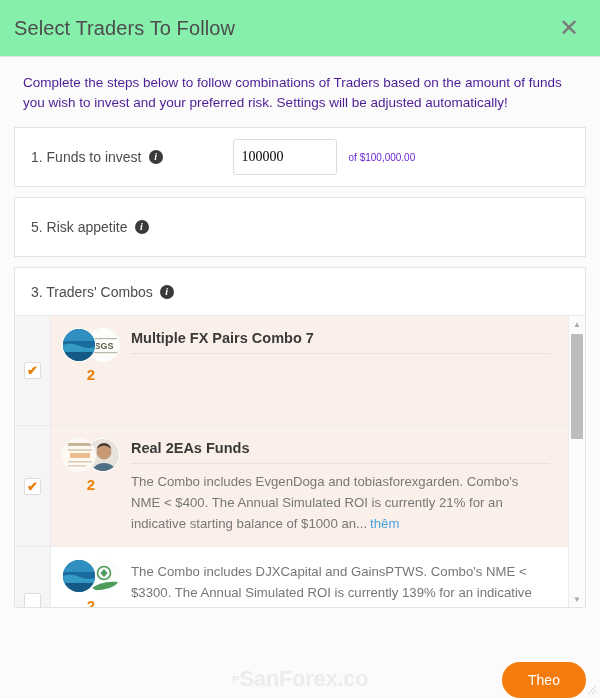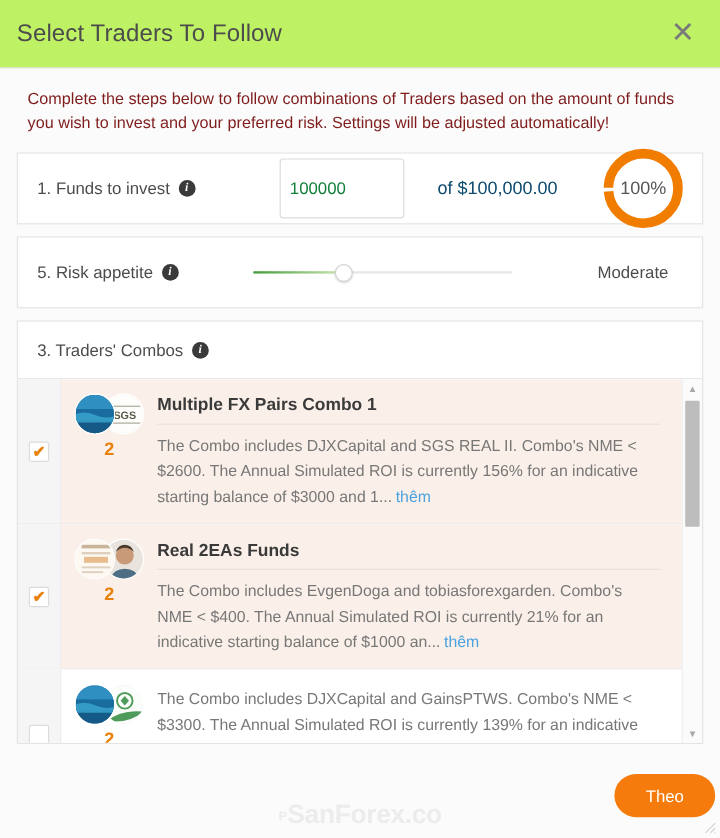--- a/index.html
+++ b/index.html
@@ -12,21 +12,21 @@
   .dialog {
     width: 600px; height: 698px;
     background: #fbfbfb;
     display: flex; flex-direction: column;
     position: relative;
   }
 
   
   .dlg-header {
     height: 57px;
-    background: #bef264;
+    background: #86efac;
     border-bottom: 1px solid #e2e2e2;
     display: flex; align-items: center;
     padding: 0 18px 0 14px;
     flex: 0 0 auto;
   }
   .dlg-title {
     font-size: 20px;
     color: #4c4c4c;
     font-weight: 400;
     letter-spacing: .1px;
@@ -44,21 +44,21 @@
   
   .dlg-body {
     flex: 1 1 auto;
     padding: 16px 14px 0 14px;
     background: #fbfbfb;
     display: flex; flex-direction: column;
     min-height: 0;
   }
   .intro {
     font-size: 13.5px;
-    color: #7f1d1d;
+    color: #4c1d95;
     line-height: 20px;
     padding: 0 9px 14px 9px;
     max-width: 560px;
   }
 
   
   .panel {
     background: #fff;
     border: 1px solid #e4e4e4;
     margin-bottom: 10px;
@@ -86,31 +86,31 @@
     cursor: pointer;
     flex: 0 0 auto;
   }
 
   
   .funds-input-wrap {
     margin-left: 70px;
     display: flex; align-items: center;
   }
   .funds-input {
-    width: 104px; height: 50px;
+    width: 104px; height: 36px;
     border: 1px solid #dcdcdc;
     border-radius: 3px;
     background: #fff;
-    font-size: 14px; color: #15803d;
+    font-size: 14px; color: #000000;
     padding: 0 8px;
-    font-family: Liberation Sans, sans-serif;
+    font-family: Liberation Serif, serif;
   }
   .funds-of {
-    margin-left: 28px;
-    font-size: 15px; color: #0c4a6e;
+    margin-left: 12px;
+    font-size: 10px; color: #6d28d9;
     white-space: nowrap;
   }
   .gauge {
     position: absolute;
     right: 12px; top: 50%;
     transform: translateY(-50%);
     width: 74px; height: 74px;
     display: flex; align-items: center; justify-content: center;
   }
   .gauge svg { position: absolute; inset: 0; }
@@ -155,21 +155,21 @@
     font-size: 14px; color: #4c4c4c;
     margin-left: auto;
     white-space: nowrap;
   }
 
   
   .combos-panel {
     flex: 1 1 auto;
     display: flex; flex-direction: column;
     min-height: 0;
-    margin-bottom: 8px;
+    margin-bottom: 20px;
   }
   .combos-head {
     height: 48px;
     display: flex; align-items: center;
     padding: 0 16px;
     border-bottom: 1px solid #e8e8e8;
     flex: 0 0 auto;
   }
   .combos-head .step-label { flex: 0 0 auto; }
   .individual-link {
@@ -286,22 +286,22 @@
     left: 2px; top: 2px;
     width: 12px; height: 105px;
     background: #bdbdbd;
     border-radius: 1px;
   }
 
   
   .dlg-footer {
     flex: 0 0 auto;
     height: 70px;
-    padding: 0 4px;
-    display: flex; align-items: center;
+    padding: 0 14px;
+    display: flex; align-items: flex-end;
     position: relative;
   }
   .submit-btn {
     margin-left: auto;
     background: #f57c0c;
     color: #fff;
     border: none;
     border-radius: 18px;
     height: 36px;
     min-width: 84px;
@@ -347,41 +347,28 @@
     <div class="panel">
       <div class="step-row">
         <div class="step-label">
           <span>1. Funds to invest</span>
           <span class="info-icon">i</span>
         </div>
         <div class="funds-input-wrap">
           <input class="funds-input" type="text" value="100000" style="">
           <span class="funds-of">of $100,000.00</span>
         </div>
-        <div class="gauge">
-          <svg viewBox="0 0 74 74">
-            <circle cx="37" cy="37" r="29" fill="none" stroke="#f07c00" stroke-width="8" stroke-dasharray="179 3" stroke-dashoffset="45" transform="rotate(-90 37 37)"></circle>
-          </svg>
-          <span class="gauge-text">100%</span>
-        </div>
       </div>
     </div>
 
     <div class="panel">
       <div class="step-row">
         <div class="step-label">
           <span>5. Risk appetite</span>
           <span class="info-icon">i</span>
-        </div>
-        <div class="slider-area">
-          <div class="slider-track">
-            <div class="slider-fill" id="slider-fill" style="width: 35%;"></div>
-            <div class="slider-handle" id="slider-handle" style="left: 35%;"></div>
-          </div>
-          <span class="risk-value">Moderate</span>
         </div>
       </div>
     </div>
 
     <div class="panel combos-panel">
       <div class="combos-head">
         <div class="step-label">
           <span>3. Traders' Combos</span>
           <span class="info-icon">i</span>
         </div>
@@ -407,22 +394,21 @@
                   <div class="avatar a2"><svg viewBox="0 0 34 34" width="34" height="34">
                       <rect width="34" height="34" fill="#fdfdfb"></rect>
                       <text x="17" y="20" font-size="9" font-family="Liberation Sans, sans-serif" font-weight="bold" fill="#5a5a48" text-anchor="middle">SGS</text>
                       <rect x="4" y="9" width="26" height="1.2" fill="#b8b8a8"></rect>
                       <rect x="4" y="23" width="26" height="1.2" fill="#b8b8a8"></rect>
                     </svg></div>
                 </div>
                 <div class="combo-count">2</div>
               </div>
               <div class="combo-main">
-                <div class="combo-title">Multiple FX Pairs Combo 1</div>
-                <div class="combo-desc">The Combo includes DJXCapital and SGS REAL II. Combo's NME &lt; $2600. The Annual Simulated ROI is currently 156% for an indicative starting balance of $3000 and 1...<span class="more-link">thêm</span></div>
+                <div class="combo-title">Multiple FX Pairs Combo 7</div>
               </div>
             </div>
             <div class="combo-row selected">
               <div class="combo-check-cell">
                 <div class="checkbox">
                   <span>✔</span>
                 </div>
               </div>
               <div class="combo-avatars">
                 <div class="avatar-pair">

